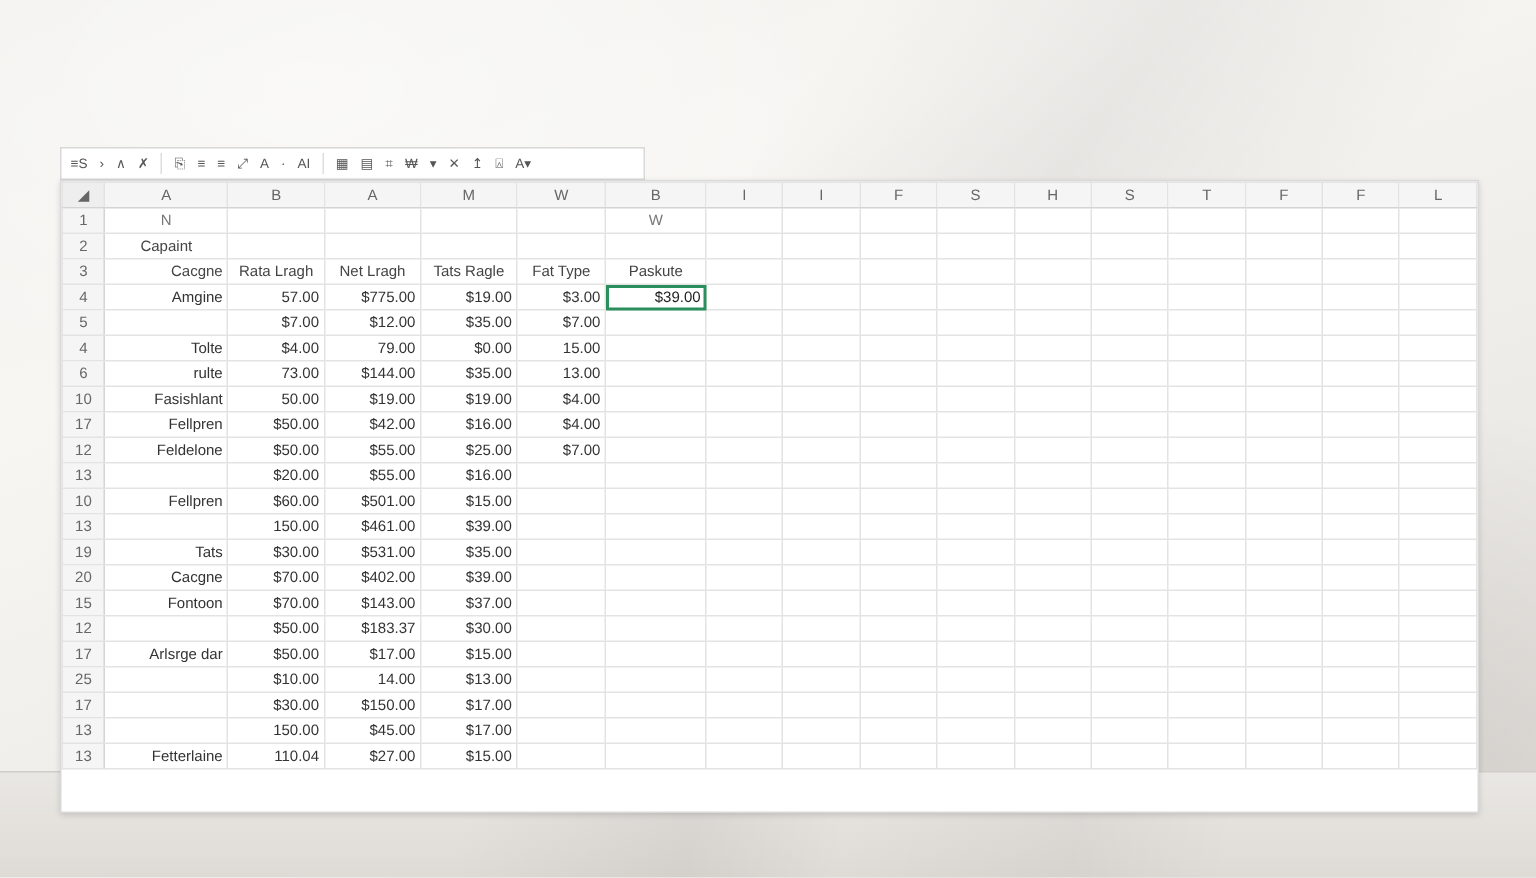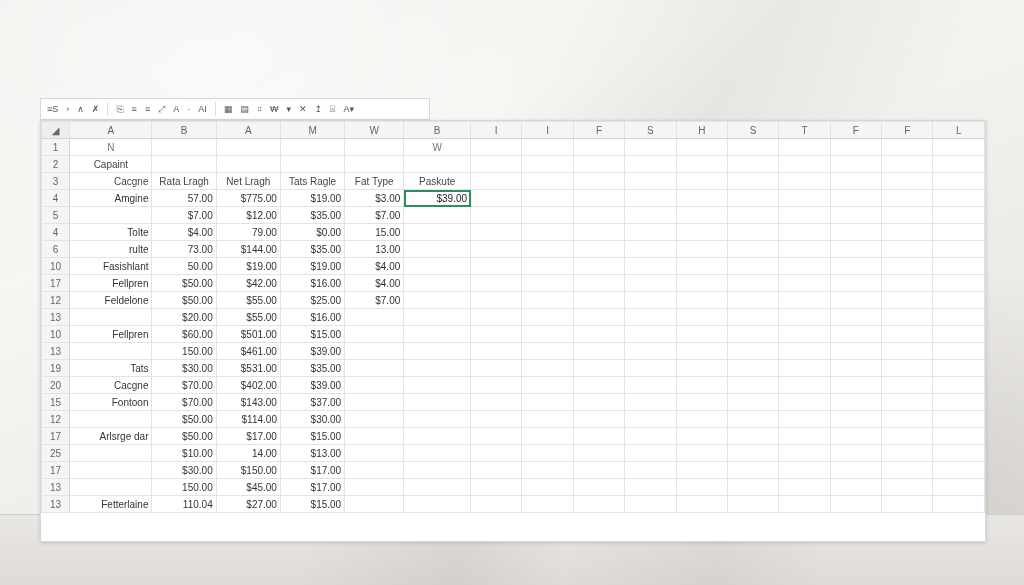--- a/index.html
+++ b/index.html
@@ -496,21 +496,21 @@
           <td></td>
           <td></td>
           <td></td>
           <td></td>
           <td></td>
         </tr>
         <tr>
           <th class="rowhead">12</th>
           <td class="text"></td>
           <td>$50.00</td>
-          <td>$114.00</td>
+          <td>$183.37</td>
           <td>$30.00</td>
           <td></td>
           <td></td>
           <td></td>
           <td></td>
           <td></td>
           <td></td>
           <td></td>
           <td></td>
           <td></td>

